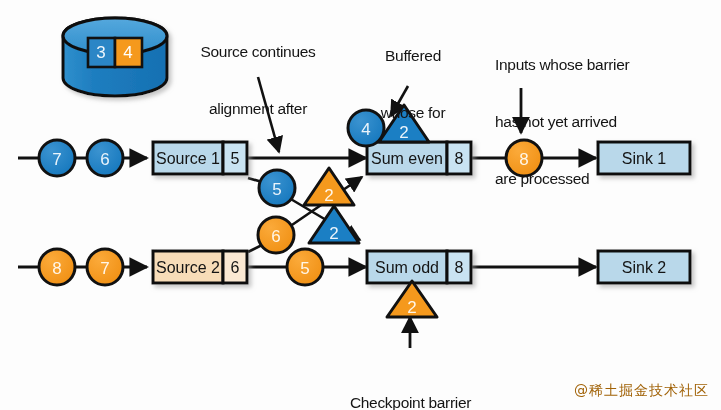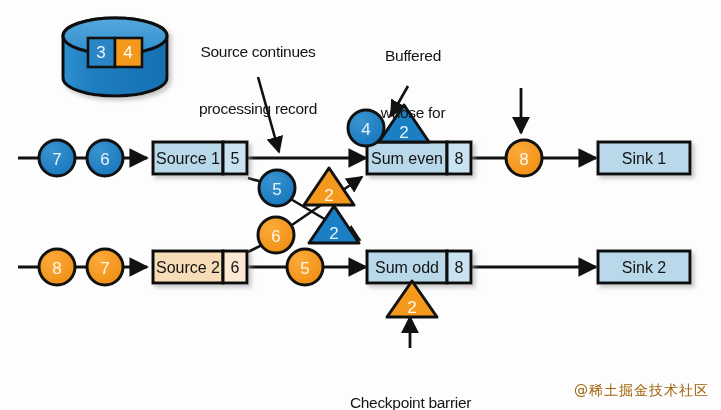--- a/index.html
+++ b/index.html
@@ -207,28 +207,33 @@
     <text x="524" y="165" text-anchor="middle" font-family="'Liberation Sans',sans-serif" font-size="17" fill="#fff6e8">8</text>
 
     <text x="404" y="138" text-anchor="middle" font-family="'Liberation Sans',sans-serif" font-size="17" fill="#eaf4fb">2</text>
     <text x="329" y="201" text-anchor="middle" font-family="'Liberation Sans',sans-serif" font-size="17" fill="#fff6e8">2</text>
     <text x="334" y="239" text-anchor="middle" font-family="'Liberation Sans',sans-serif" font-size="17" fill="#eaf4fb">2</text>
     <text x="412" y="313" text-anchor="middle" font-family="'Liberation Sans',sans-serif" font-size="17" fill="#fff6e8">2</text>
   </svg>
 
   <div class="anno c" style="left:178px; top:4px; width:160px;">
     <div>Source continues</div>
-    <div>processing record</div>
+    <div>alignment after</div>
   </div>
 
   <div class="anno c" style="left:344px; top:8px; width:138px;">
     <div>Buffered</div>
     <div>whose for</div>
   </div>
 
+  <div class="anno l" style="left:495px; top:17px; width:215px;">
+    <div>Inputs whose barrier</div>
+    <div>has not yet arrived</div>
+    <div>are processed</div>
+  </div>
 
   <div class="anno c" style="left:333px; top:355px; width:155px;">
     <div>Checkpoint barrier</div>
     
   </div>
 
   <div class="watermark">@稀土掘金技术社区</div>
 
 </div>
 

